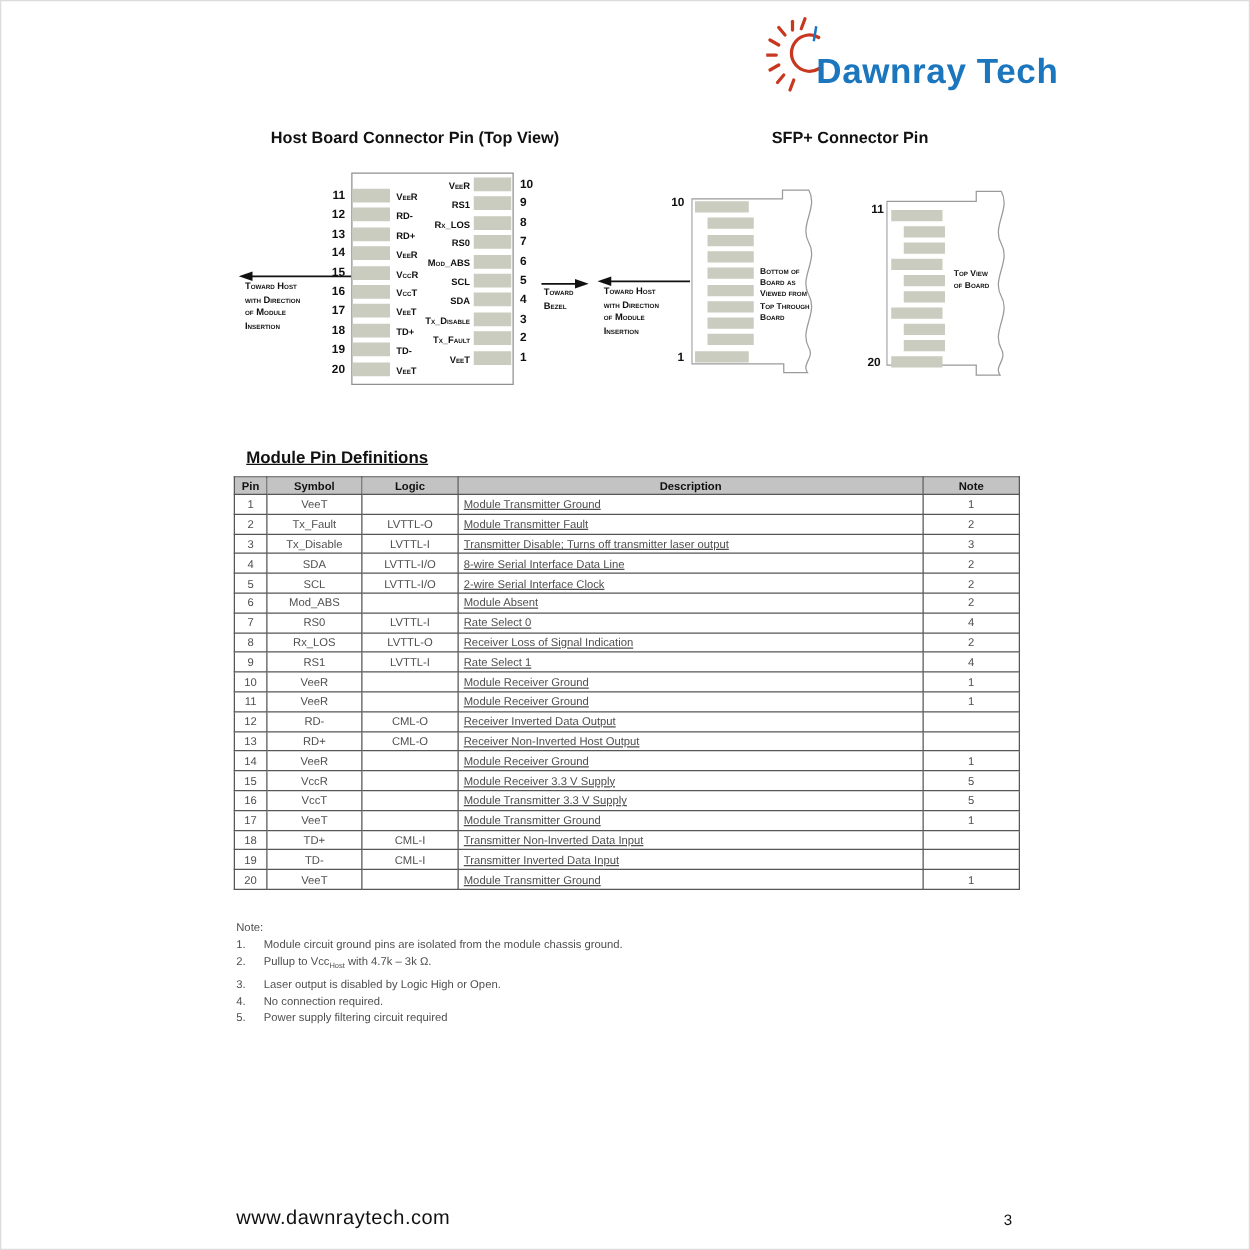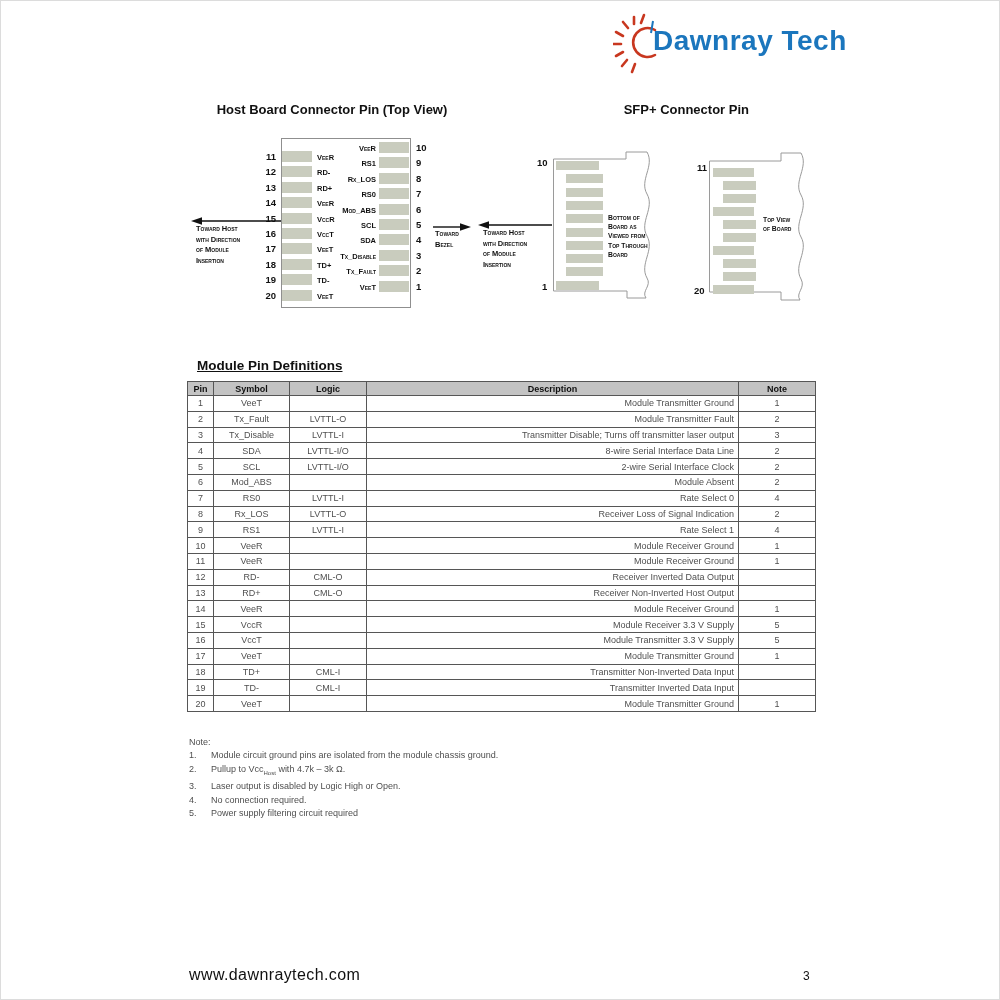--- a/index.html
+++ b/index.html
@@ -1,26 +1,26 @@
 <!DOCTYPE html>
 <html><head>
 <meta charset="utf-8">
 <style>
   html,body{margin:0;padding:0;background:#fff;}
   .page{position:relative;width:1000px;height:1000px;background:#fff;border:1px solid #dcdcdc;
         box-sizing:border-box;font-family:"Liberation Sans",sans-serif;overflow:hidden;}
 
   
   .logo{position:absolute;left:612px;top:12px;display:flex;align-items:flex-start;}
-  .logo-text{margin-left:-14px;margin-top:12px;font-size:28px;font-weight:bold;color:#1b76bd;letter-spacing:0.5px;}
+  .logo-text{margin-left:-14px;margin-top:28px;font-size:28px;font-weight:bold;color:#1b76bd;letter-spacing:0.5px;}
 
   
   .diag-title{position:absolute;font-size:13px;font-weight:bold;color:#111;text-align:center;}
   #host-title{left:186px;top:101px;width:290px;}
-  #sfp-title{left:558px;top:101px;width:190px;text-align:right;}
+  #sfp-title{left:584px;top:101px;width:190px;}
 
   
   .host-box{position:absolute;left:280px;top:137px;width:130px;height:170px;border:1px solid #8f8f8f;box-sizing:border-box;}
   .pincol{position:absolute;top:137px;height:170px;}
   #host-left-pins{left:255px;width:110px;}
   #host-right-pins{left:330px;width:115px;}
   .hrow{position:absolute;height:12px;width:100%;}
   .pnum{position:absolute;top:0;font-size:9.5px;font-weight:bold;color:#111;}
   .pad{position:absolute;top:0;width:30px;height:11px;background:#c9ccbe;}
   .plabel{position:absolute;top:2px;font-size:7.5px;font-weight:bold;font-variant:small-caps;color:#111;white-space:nowrap;}
@@ -44,21 +44,21 @@
              line-height:9.2px;white-space:pre-line;}
 
   
   .tbl-title{position:absolute;left:196px;top:357px;font-size:13.5px;font-weight:bold;color:#111;text-decoration:underline;}
   table.pins{position:absolute;left:186px;top:380px;width:628px;border-collapse:collapse;table-layout:fixed;
              font-size:9px;color:#4f4f4f;}
   table.pins th,table.pins td{border:1px solid #565656;padding:0 4px;overflow:hidden;white-space:nowrap;box-sizing:border-box;}
   table.pins th{background:#c3c3c3;color:#101010;font-weight:bold;height:14px;text-align:center;}
   table.pins td{height:15.8px;}
   td.ctr{text-align:center;}
-  td.desc{text-align:right;}
+  td.desc{text-align:left;text-decoration:underline;}
 
   
   .notes{position:absolute;left:188px;top:735px;font-size:9px;color:#4f4f4f;}
   .notes-title{line-height:13px;}
   .note-item{display:flex;line-height:13.6px;}
   .nnum{width:22px;flex:0 0 22px;}
   .ntext sub{font-size:6px;}
 
   
   .footer-url{position:absolute;left:188px;top:965px;font-size:16px;color:#111;letter-spacing:0.4px;}

